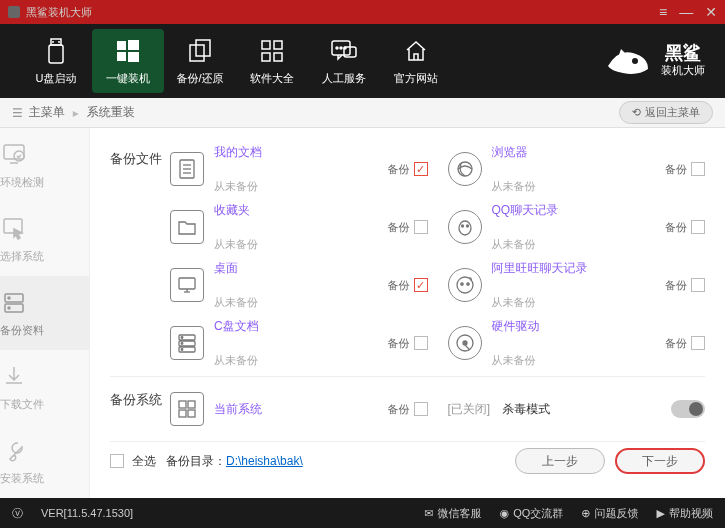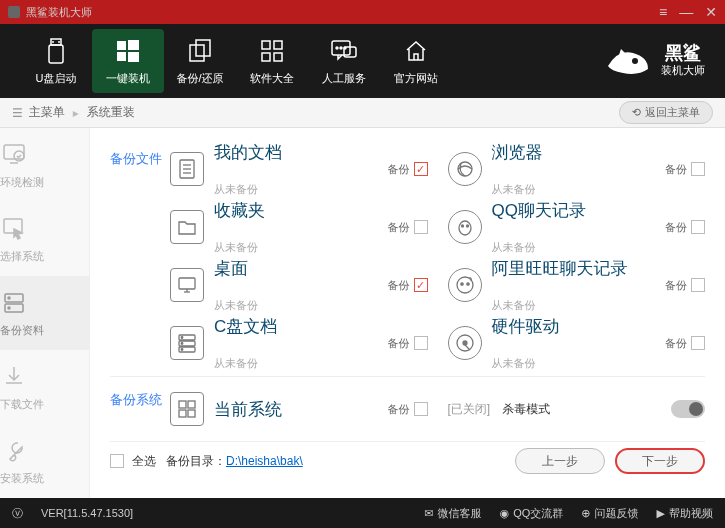--- a/index.html
+++ b/index.html
@@ -20,27 +20,27 @@
 .bc-icon{margin-right:6px;color:#999}
 .bc-sep{margin:0 8px;color:#bbb}
 .back-btn{margin-left:auto;background:#e8e8e8;border:1px solid #ccc;border-radius:12px;padding:3px 12px;cursor:pointer;font-size:11px;display:flex;align-items:center;gap:4px}
 .main{display:flex;height:370px}
 .sidebar{width:90px;background:#f8f8f8;border-right:1px solid #eee;display:flex;flex-direction:column}
 .side-item{height:74px;display:flex;flex-direction:column;align-items:flex-start;justify-content:center;gap:6px;color:#aaa;cursor:pointer;font-size:11px}
 .side-item.active{background:#eee;color:#888}
 .side-icon{width:28px;height:28px}
 .content{flex:1;padding:12px 20px 8px 20px;display:flex;flex-direction:column}
 .section{display:flex;margin-bottom:4px}
-.section-title{width:60px;font-size:13px;color:#3b82f6;padding-top:10px}
+.section-title{width:60px;font-size:13px;color:#404040;padding-top:10px}
 .grid{flex:1;display:grid;grid-template-columns:1fr 1fr;gap:0 20px}
 .row{display:flex;align-items:center;height:58px;border-bottom:0}
 .item-icon{width:34px;height:34px;border:1.5px solid #888;border-radius:4px;display:flex;align-items:center;justify-content:center;margin-right:10px;color:#666}
 .item-icon.round{border-radius:50%}
 .item-text{flex:1}
-.item-name{font-size:17px;color:#0c4a6e}
+.item-name{font-size:12px;color:#8b5cf6}
 .item-sub{font-size:11px;color:#aaa;margin-top:18px}
 .backup-ctrl{display:flex;align-items:center;gap:4px;font-size:11px;color:#666}
 .chk{width:14px;height:14px;border:1px solid #bbb;display:inline-flex;align-items:center;justify-content:center;cursor:pointer;background:#fff}
 .chk.on{border-color:#e74c3c;color:#e74c3c}
 .sys-row{display:flex;align-items:center;height:56px}
 .kill-mode{flex:1;display:flex;align-items:center;font-size:12px}
 .kill-label{color:#999}
 .kill-name{color:#333;margin-left:12px}
 .toggle{margin-left:auto;width:34px;height:18px;background:#ccc;border-radius:9px;position:relative;cursor:pointer}
 .toggle::after{content:"";position:absolute;right:2px;top:2px;width:14px;height:14px;background:#666;border-radius:50%}

